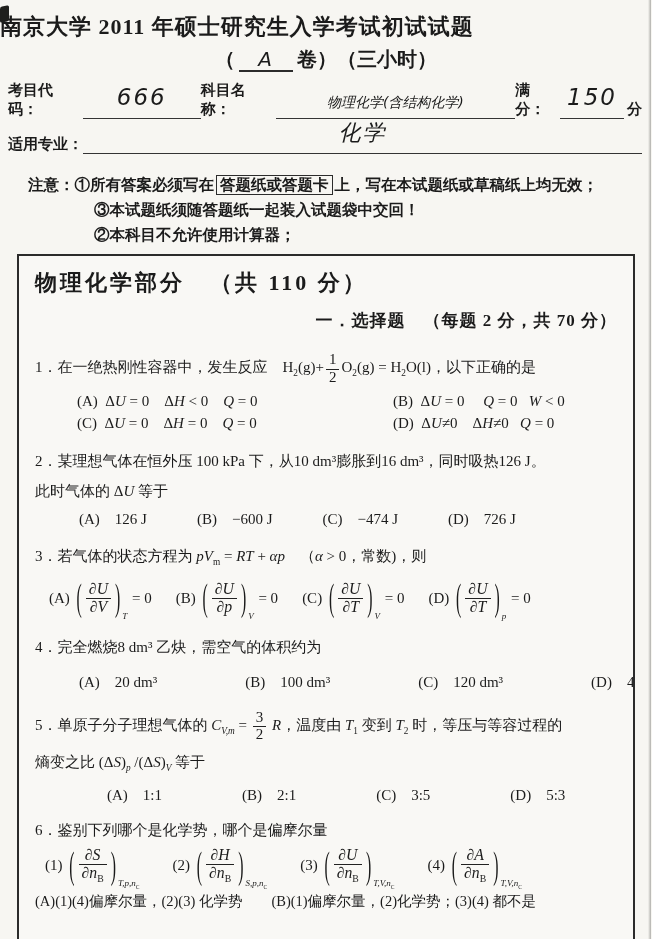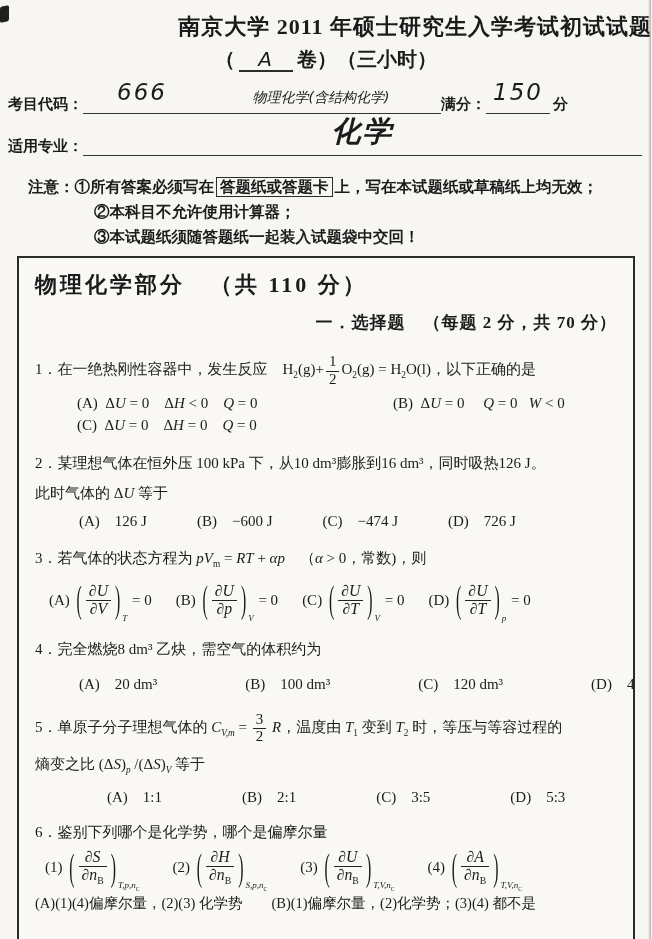--- a/index.html
+++ b/index.html
@@ -9,31 +9,31 @@
     font-family:"Liberation Serif","DejaVu Serif",serif;
     font-size:15px;
   }
   body::after{
     content:"";position:absolute;top:0;bottom:0;right:1px;width:3px;
     background:linear-gradient(to right,rgba(0,0,0,0),rgba(90,90,85,.45));
     pointer-events:none;
   }
   .corner-mark{position:absolute;left:0;top:6px;width:9px;height:16px;background:#1f1f1d;border-radius:2px;transform:skewY(-12deg);}
 
-  .title{margin-top:12px;text-align:right;font-size:22px;font-weight:bold;letter-spacing:1px;}
+  .title{margin-top:12px;text-align:left;font-size:22px;font-weight:bold;letter-spacing:1px;}
   .paper-line{text-align:center;font-size:20px;font-weight:bold;margin-top:4px;}
   .hand{font-family:"DejaVu Sans",sans-serif;font-style:italic;font-weight:400;letter-spacing:2px;}
   .hand-a{display:inline-block;min-width:46px;border-bottom:2px solid #2c2c2c;font-size:20px;line-height:1;padding:0 4px 1px;margin:0 4px;}
 
   .form-row{display:flex;align-items:flex-end;margin:8px 10px 0 8px;font-weight:bold;font-size:15px;}
   .uv{border-bottom:1.6px solid #343434;text-align:center;line-height:1;padding-bottom:9px;}
   .uv-code{width:118px;font-size:23px;}
   .uv-sub{width:240px;font-size:14px;letter-spacing:0;}
   .uv-score{width:64px;font-size:23px;}
-  .uv-major{flex:1;font-size:29px;font-weight:bold;}
+  .uv-major{flex:1;font-size:22px;}
   .funit{margin-left:3px;}
   .form-row2{margin-top:3px;}
 
   .notes{margin:18px 0 0 28px;font-weight:bold;font-size:15.5px;line-height:1.62;}
   .note-sub{margin-left:66px;}
   .boxed{border:1.3px solid #2c2c2c;padding:0 3px 1px;margin:0 2px;}
 
   .qbox{box-sizing:border-box;width:618px;height:688px;margin:7px auto 0;border:2px solid #2b2b2b;
         padding:12px 16px 6px;overflow:hidden;background:rgba(255,255,255,.25);}
   .sec-title{font-size:22px;font-weight:bold;letter-spacing:3px;}
@@ -76,48 +76,50 @@
 
 <div class="title">南京大学 2011 年硕士研究生入学考试初试试题</div>
 
 <div class="paper-line">
   <span>（</span><span class="hand hand-a">A</span><span>卷）（三小时）</span>
 </div>
 
 <div class="form-row">
   <span>考目代码：</span>
   <span class="uv uv-code hand">666</span>
+  <span>科目名称：</span>
   <span class="uv uv-sub hand">物理化学(含结构化学)</span>
   <span>满分：</span>
   <span class="uv uv-score hand">150</span>
   <span class="funit">分</span>
 </div>
 
 <div class="form-row form-row2">
   <span>适用专业：</span>
   <span class="uv uv-major hand">化学</span>
 </div>
 
 <div class="notes">
   <div>
     <span>注意：</span><span>①所有答案必须写在</span><span class="boxed">答题纸或答题卡</span><span>上，写在本试题纸或草稿纸上均无效；</span>
   </div>
+  <div class="note-sub">③本试题纸须随答题纸一起装入试题袋中交回！</div>
   <div class="note-sub">②本科目不允许使用计算器；</div>
-  <div class="note-sub">③本试题纸须随答题纸一起装入试题袋中交回！</div>
 </div>
 
 <div class="qbox">
   <div class="sec-title">物理化学部分　（共 110 分）</div>
   <div class="sec-sub">一．选择题　（每题 2 分，共 70 分）</div>
 
   <div class="stem mline"><span class="m-r">1．在一绝热刚性容器中，发生反应　H</span><span class="m-sub">2</span><span class="m-r">(g)+</span><span class="m-frac"><span class="m-num"><span class="m-r">1</span></span><span class="m-den"><span class="m-r">2</span></span></span><span class="m-r">O</span><span class="m-sub">2</span><span class="m-r">(g) = H</span><span class="m-sub">2</span><span class="m-r">O(l)，以下正确的是</span></div>
   <div class="q1-opts">
     <div class="mline"><span class="m-r">(A)  Δ</span><span class="m-i">U</span><span class="m-r"> = 0    Δ</span><span class="m-i">H</span><span class="m-r"> &lt; 0    </span><span class="m-i">Q</span><span class="m-r"> = 0</span></div>
     <div class="mline"><span class="m-r">(B)  Δ</span><span class="m-i">U</span><span class="m-r"> = 0     </span><span class="m-i">Q</span><span class="m-r"> = 0   </span><span class="m-i">W</span><span class="m-r"> &lt; 0</span></div>
     <div class="mline"><span class="m-r">(C)  Δ</span><span class="m-i">U</span><span class="m-r"> = 0    Δ</span><span class="m-i">H</span><span class="m-r"> = 0    </span><span class="m-i">Q</span><span class="m-r"> = 0</span></div>
+    <div class="mline"><span class="m-r">(D)  Δ</span><span class="m-i">U</span><span class="m-r">≠0    Δ</span><span class="m-i">H</span><span class="m-r">≠0   </span><span class="m-i">Q</span><span class="m-r"> = 0</span></div>
   </div>
 
   <div class="stem mt18">2．某理想气体在恒外压 100 kPa 下，从10 dm³膨胀到16 dm³，同时吸热126 J。</div>
   <div class="stem2 mline"><span class="m-r">此时气体的 Δ</span><span class="m-i">U</span><span class="m-r"> 等于</span></div>
   <div class="opt-row opt-row-q2">
     <span class="o">(A)　126 J</span>
     <span class="o">(B)　−600 J</span>
     <span class="o">(C)　−474 J</span>
     <span class="o">(D)　726 J</span>
   </div>

